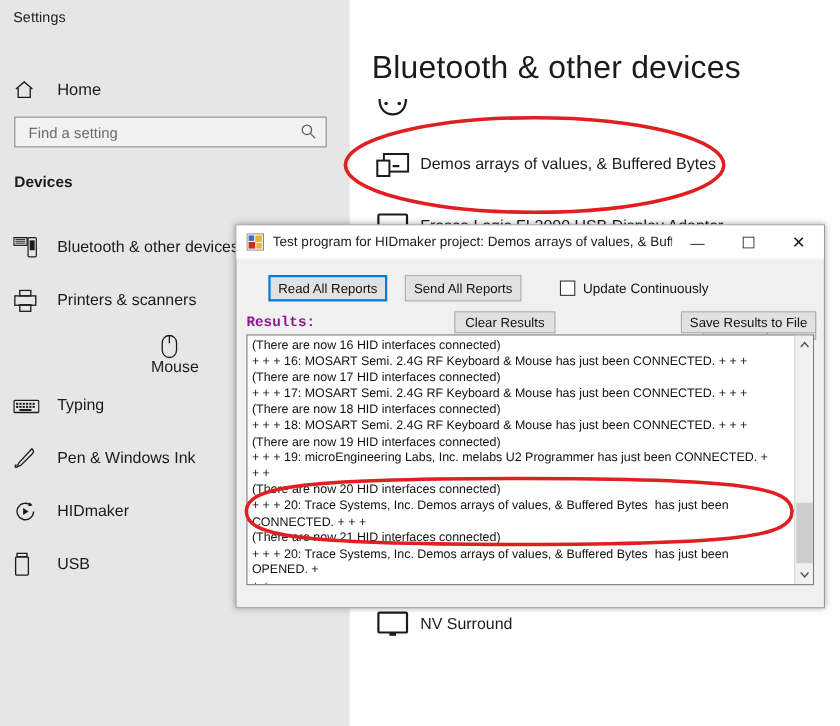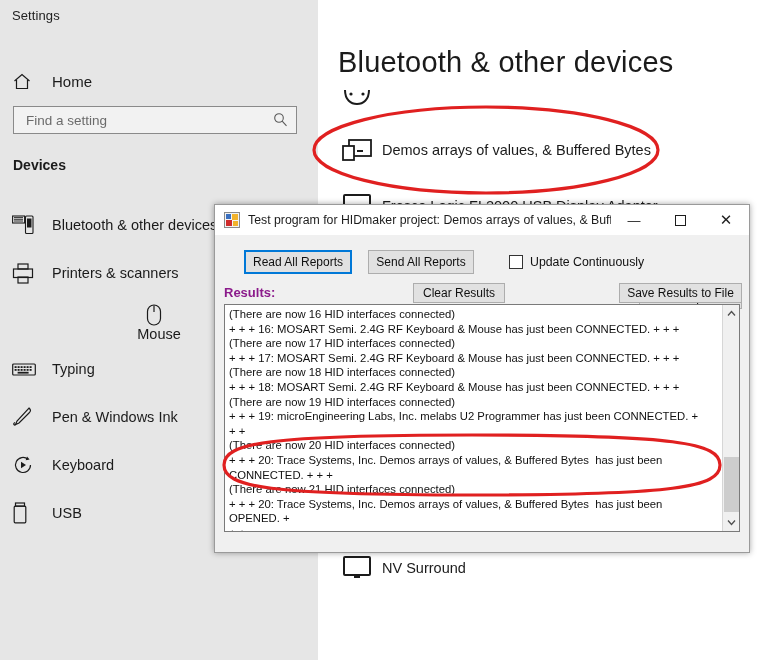--- a/index.html
+++ b/index.html
@@ -106,21 +106,21 @@
 
   #chk-update { position:absolute; display:flex; align-items:center; gap:7px; }
   #chk-update .box {
     width:14px; height:14px; background:#fff; border:1px solid #333;
   }
   #chk-update .lbl { font-size:12.3px; color:#101010; }
 
   #results-label {
     position:absolute; left:9px; top:80px;
     font-size:13px; font-weight:bold; color:#8b1a8b;
-    font-family:Liberation Sans, sans-serif;
+    font-family:Liberation Mono, monospace;
   }
 
   #results-box {
     position:absolute; left:9px; top:99px; width:516px; height:228px;
     background:#ffffff; border:1px solid #7a7a7a;
     display:flex; overflow:hidden;gap:20px;
   }
   #results-text {
     flex:1; padding:2px 3px 0 4px; overflow:hidden;
     font-family:"Liberation Sans", sans-serif;
@@ -288,21 +288,21 @@
     </div>
 
     <div class="nav-item" style="top:448px;">
       <span class="ni">
         <svg width="22" height="22" viewBox="0 0 22 22">
           <path d="M18.5 11 A7.5 7.5 0 1 1 16 5.4" fill="none" stroke="#1b1b1b" stroke-width="1.2"></path>
           <path d="M15 2.5 L17.6 5.6 L13.7 6.3 Z" fill="#1b1b1b"></path>
           <path d="M9 7.8 L14 11 L9 14.2 Z" fill="#1b1b1b"></path>
         </svg>
       </span>
-      <span class="nl">Keyboard</span>
+      <span class="nl">HIDmaker</span>
     </div>
 
     <div class="nav-item" style="top:496px;">
       <span class="ni">
         <svg width="16" height="22" viewBox="0 0 16 22">
           <rect x="3.5" y="1" width="9" height="3.2" fill="none" stroke="#1b1b1b" stroke-width="1.2"></rect>
           <rect x="2.2" y="4.2" width="11.6" height="16.6" rx="1" fill="none" stroke="#1b1b1b" stroke-width="1.2"></rect>
         </svg>
       </span>
       <span class="nl">USB</span>

